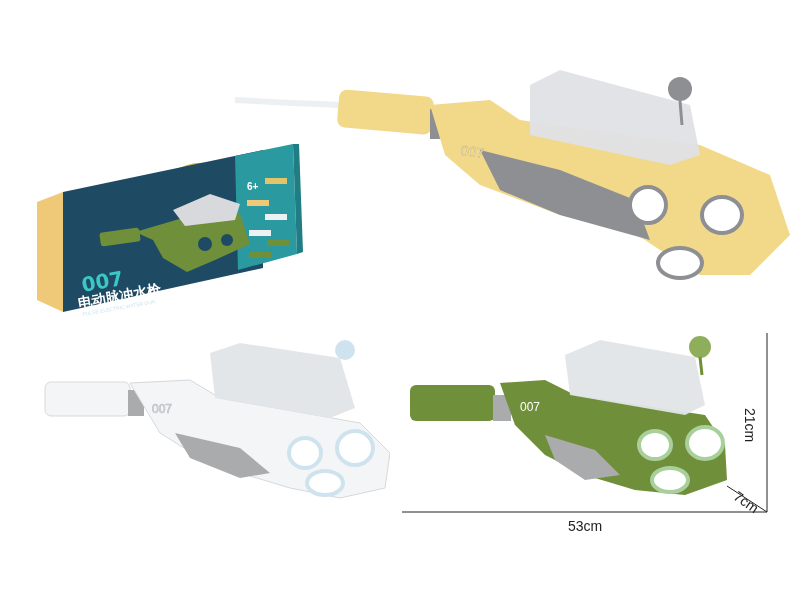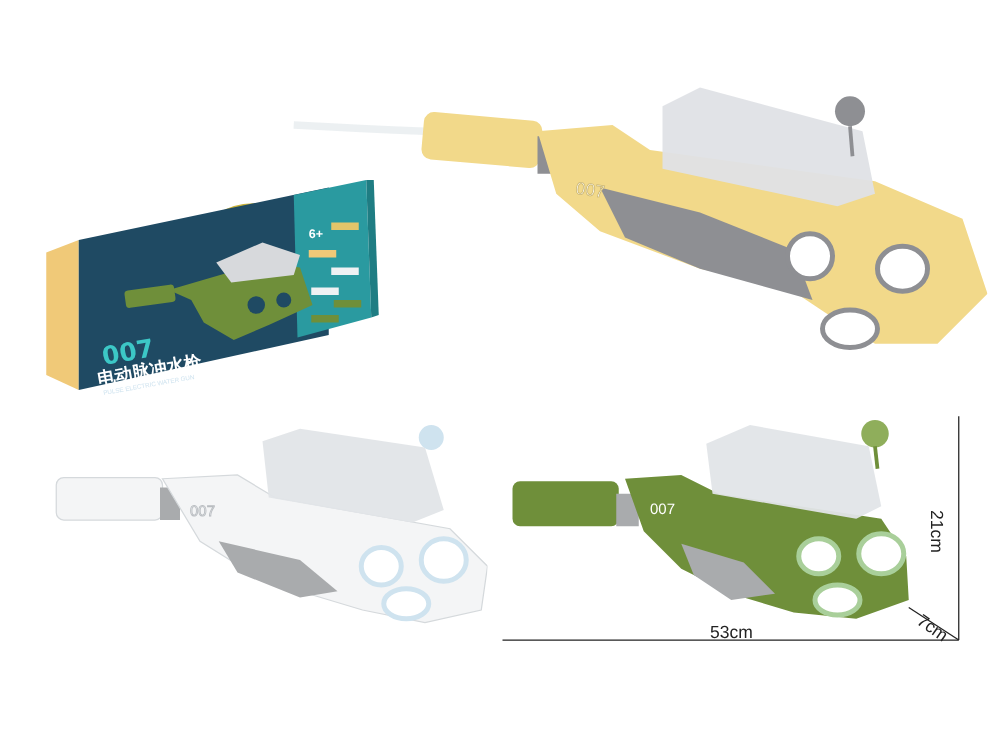--- a/index.html
+++ b/index.html
@@ -96,15 +96,15 @@
   </svg>
 </div>
 
 <div class="abs" style="left:0;top:0;width:800px;height:600px;pointer-events:none;">
   <svg width="800" height="600" viewBox="0 0 800 600">
     <line x1="402" y1="512" x2="767" y2="512" stroke="#222" stroke-width="1"></line>
     <line x1="767" y1="333" x2="767" y2="512" stroke="#222" stroke-width="1"></line>
     <line x1="727" y1="486" x2="767" y2="512" stroke="#222" stroke-width="1"></line>
   </svg>
 </div>
-<div class="abs dim-text" style="left:568px;top:497px;">53cm</div>
+<div class="abs dim-text" style="left:568px;top:518px;">53cm</div>
 <div class="abs dim-text" style="left:758px;top:408px;transform:rotate(90deg);transform-origin:left top;">21cm</div>
 <div class="abs dim-text" style="left:733px;top:494px;transform:rotate(35deg);">7cm</div>
 
 </body></html>

